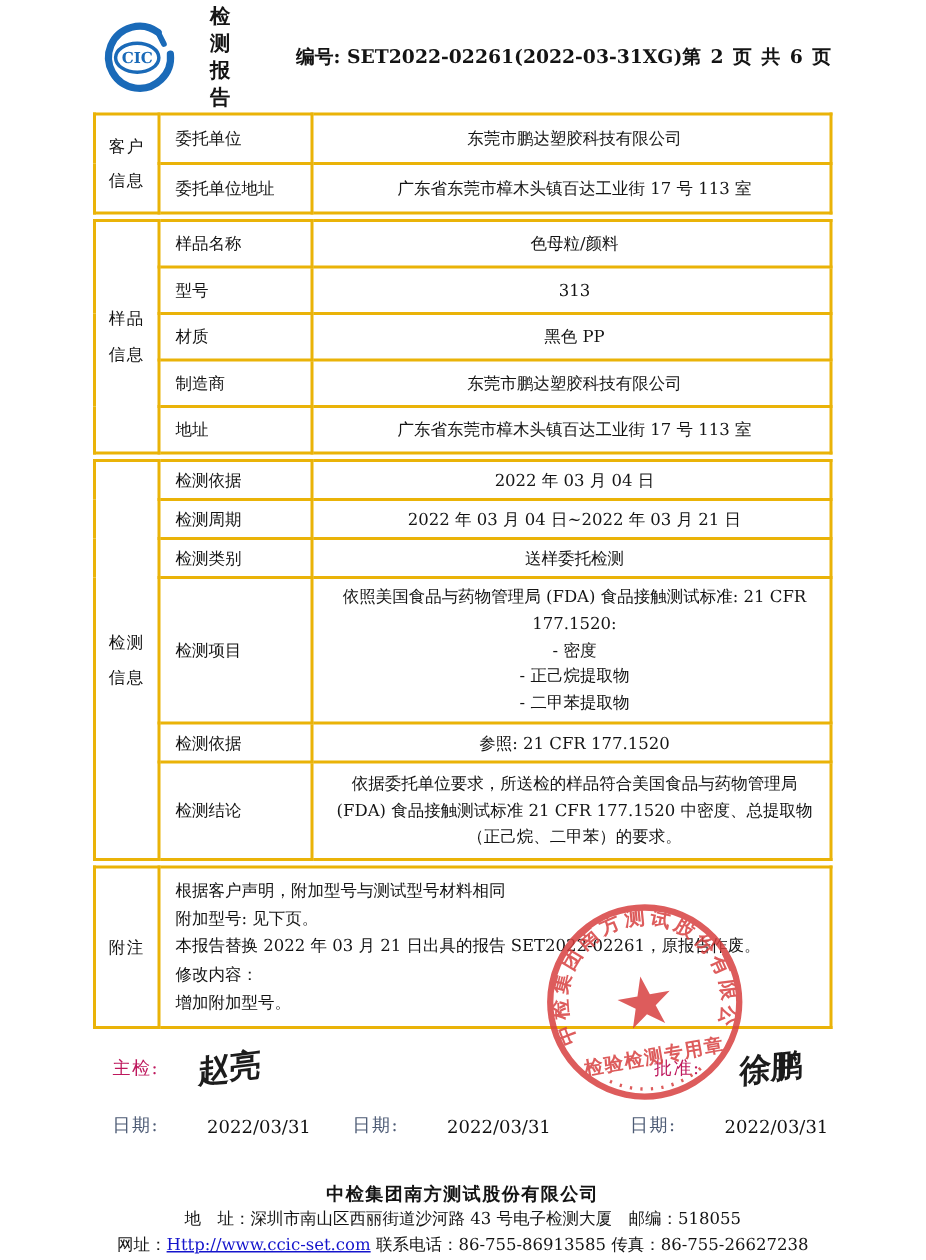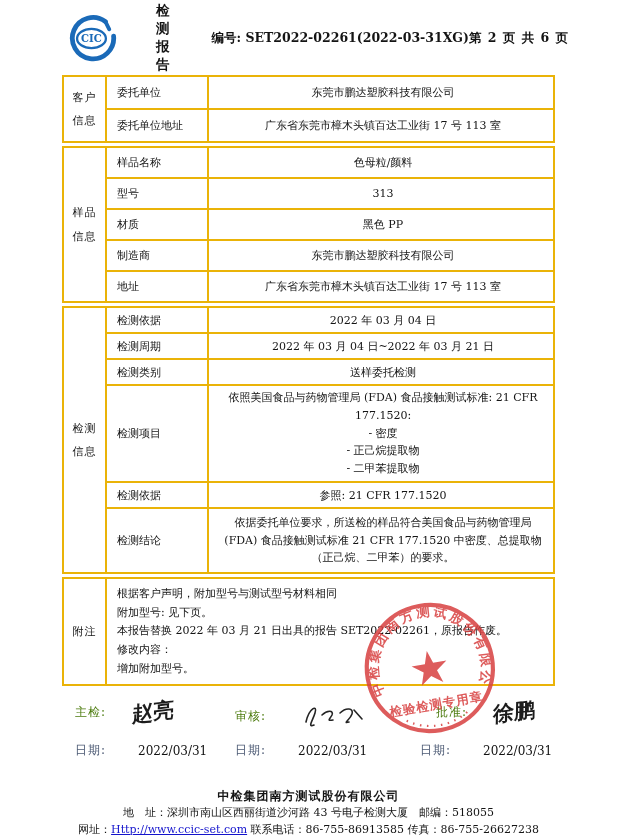--- a/index.html
+++ b/index.html
@@ -4,21 +4,21 @@
 <style>
   html,body{margin:0;padding:0;}
   body{
     width:617px;height:840px;position:relative;background:#ffffff;
     font-family:"DejaVu Serif","Liberation Serif",serif;color:#141414;
     overflow:hidden;
   }
   
   .header{position:absolute;top:12px;left:62px;width:493px;height:52px;display:flex;align-items:center;}
   .logo{width:58px;height:50px;flex:0 0 auto;}
-  .hdr-title{font-size:13.5px;font-weight:bold;margin-left:36px;letter-spacing:2px;}
+  .hdr-title{font-size:13.5px;font-weight:bold;margin-left:20px;letter-spacing:2px;}
   .hdr-no{font-size:12.5px;font-weight:bold;margin-left:40px;white-space:nowrap;}
   .hdr-page{font-size:12.5px;font-weight:bold;margin-left:auto;white-space:nowrap;letter-spacing:1px;}
   
   .tables{position:absolute;top:75px;left:62px;width:491px;}
   table{border-collapse:collapse;width:491px;table-layout:fixed;margin:0 0 3px 0;}
   td{border:2px solid #eab308;font-size:11px;color:#141414;padding:3px 8px;vertical-align:middle;}
   col.c1{width:43px;} col.c2{width:102px;} col.c3{width:346px;}
   td.group{text-align:center;padding:3px 2px;}
   td.group .gl{display:inline-block;width:2.3em;line-height:2.1;letter-spacing:1px;}
   td.flabel{padding-left:10px;}
@@ -26,21 +26,21 @@
   .h34{height:33px;} .h32{height:31px;} .h27{height:26px;}
   .pre{white-space:pre-line;line-height:1.62;}
   td.concl{line-height:1.6;padding-top:5px;padding-bottom:5px;margin-top:35px;}
   td.notes-cell{line-height:1.7;padding:6px 10px;}
   
   .stamp{position:absolute;left:360px;top:596px;width:140px;height:146px;opacity:.85;
          transform:rotate(-10deg);pointer-events:none;}
   
   .sig-area{position:absolute;left:62px;top:690px;width:500px;height:75px;font-size:12px;}
   .sig-item{position:absolute;top:8px;display:flex;align-items:center;}
-  .sig-role{color:#4d7c0f;letter-spacing:1px;white-space:nowrap;}
+  .sig-role{color:#be185d;letter-spacing:1px;white-space:nowrap;}
   .sig-name{font-family:"DejaVu Sans","Liberation Sans",sans-serif;font-weight:bold;
             font-size:21px;color:#1c1c1c;transform:rotate(-7deg) skewX(-8deg);
             margin-left:26px;white-space:nowrap;}
   .sig-scribble{margin-left:30px;}
   .date-item{position:absolute;top:52px;display:flex;align-items:center;}
   .date-label{color:#4c5a74;letter-spacing:1px;}
   .date-value{margin-left:32px;color:#111;font-size:12px;}
   
   .footer{position:absolute;left:0;top:788px;width:617px;text-align:center;line-height:16px;}
   .ft-company{font-size:12px;font-weight:bold;letter-spacing:1px;}
@@ -177,26 +177,20 @@
     </tr>
   </tbody>
     </table>
 </div>
 
 <div class="sig-area">
   <div class="sig-item" style="left:13px;">
     <span class="sig-role">主检:</span>
     <span class="sig-name">赵亮</span>
   </div>
-  <div class="sig-item" style="left:173px;">
-    <span class="sig-role">审核:</span>
-    <svg class="sig-scribble" width="72" height="36" viewBox="0 0 72 36">
-      <path d="M10 24 C 13 10, 22 6, 19 15 C 17 22, 11 30, 18 27 M 26 17 C 31 12, 38 12, 36 17 C 34 21, 30 23, 37 22 M 44 15 C 50 9, 58 10, 56 16 C 54 22, 46 26, 53 24 M 58 12 L 66 21" stroke="#242424" stroke-width="1.6" fill="none" stroke-linecap="round"></path>
-    </svg>
-  </div>
   <div class="sig-item" style="left:358px;margin-left:16px;">
     <span class="sig-role">批准:</span>
     <span class="sig-name">徐鹏</span>
   </div>
 
   <div class="date-item" style="left:13px;">
     <span class="date-label">日期:</span>
     <span class="date-value">2022/03/31</span>
   </div>
   <div class="date-item" style="left:173px;">

